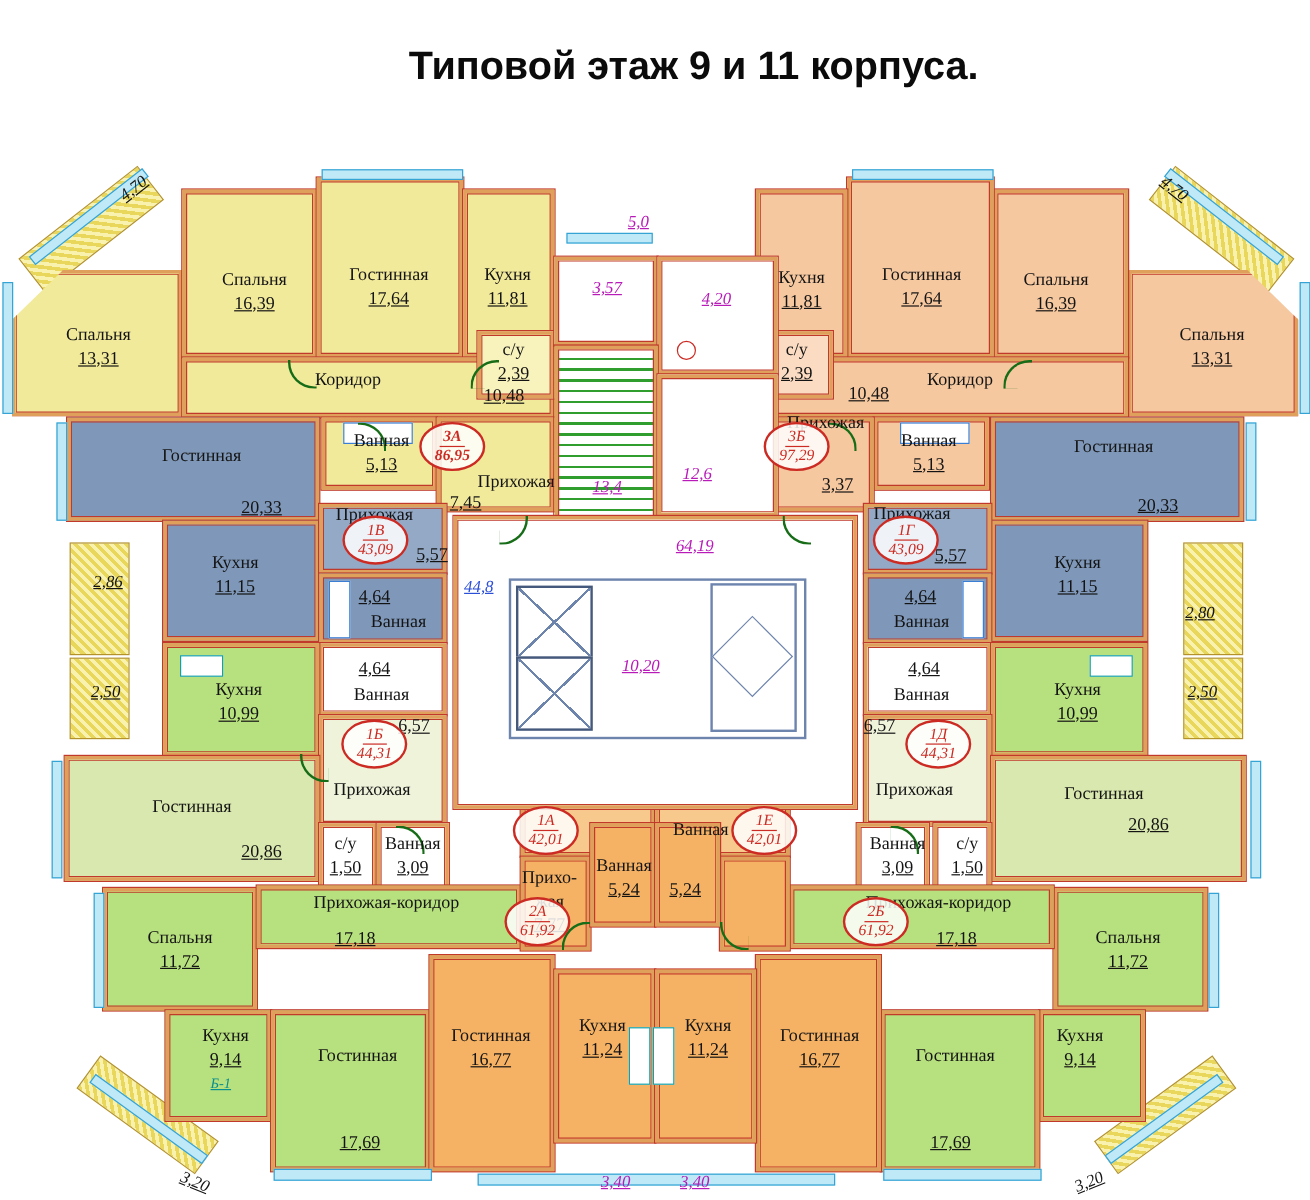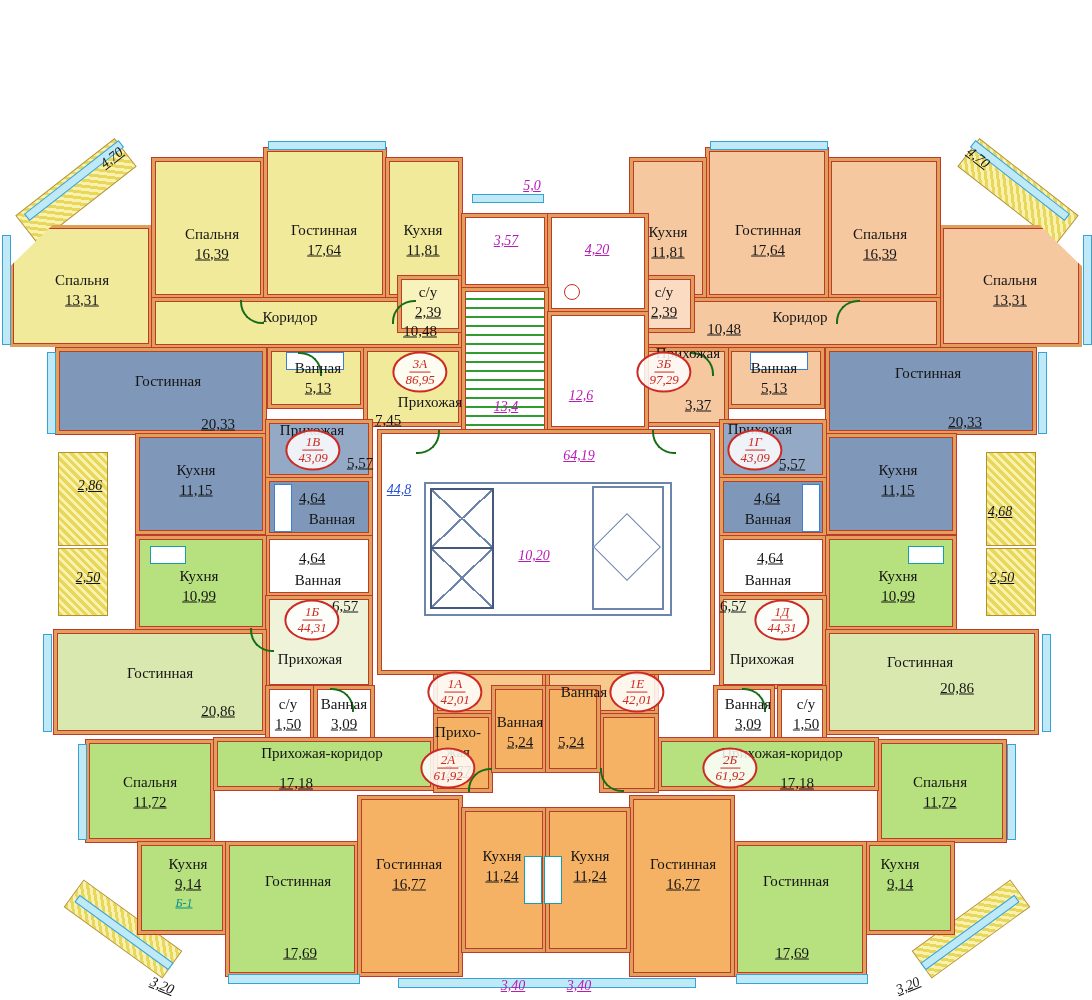--- a/index.html
+++ b/index.html
@@ -335,21 +335,21 @@
   <span class="ra abs" style="left:792px;top:953px;">17,69</span>
   <span class="ra abs" style="left:724px;top:329px;">10,48</span>
   <span class="ra abs" style="left:698px;top:405px;">3,37</span>
   <span class="ra abs" style="left:965px;top:422px;">20,33</span>
   <span class="ra abs" style="left:792px;top:464px;">5,57</span>
   <span class="ra abs" style="left:767px;top:498px;">4,64</span>
   <span class="ra abs" style="left:770px;top:558px;">4,64</span>
   <span class="ra abs" style="left:733px;top:606px;">6,57</span>
   <span class="ra abs" style="left:957px;top:688px;">20,86</span>
 
-  <div class="badge" style="left:420px;top:372px;">
+  <div class="badge" style="left:377px;top:372px;font-weight:bold;">
       <span class="bid">3А</span>
       <span class="bar">86,95</span>
     </div>
   <div class="badge" style="left:664px;top:372px;">
       <span class="bid">3Б</span>
       <span class="bar">97,29</span>
     </div>
   <div class="badge" style="left:313px;top:450px;">
       <span class="bid">1В</span>
       <span class="bar">43,09</span>
@@ -380,30 +380,31 @@
     </div>
   <div class="badge" style="left:730px;top:768px;">
       <span class="bid">2Б</span>
       <span class="bar">61,92</span>
     </div>
 
   <span class="dim black" style="left:112px;top:158px;transform:translate(-50%,-50%) rotate(-38deg);">4,70</span>
   <span class="dim black" style="left:978px;top:158px;transform:translate(-50%,-50%) rotate(38deg);">4,70</span>
   <span class="dim black" style="left:90px;top:486px;">2,86</span>
   <span class="dim black" style="left:88px;top:578px;">2,50</span>
-  <span class="dim black" style="left:1000px;top:512px;">4,68</span>
+  <span class="dim black" style="left:1000px;top:512px;">2,80</span>
   <span class="dim black" style="left:1002px;top:578px;">2,50</span>
   <span class="dim black" style="left:162px;top:986px;transform:translate(-50%,-50%) rotate(22deg);">3,20</span>
   <span class="dim black" style="left:908px;top:986px;transform:translate(-50%,-50%) rotate(-22deg);">3,20</span>
   <span class="dim mag" style="left:532px;top:186px;">5,0</span>
   <span class="dim mag" style="left:506px;top:241px;">3,57</span>
   <span class="dim mag" style="left:597px;top:250px;">4,20</span>
   <span class="dim mag" style="left:506px;top:407px;">13,4</span>
   <span class="dim mag" style="left:581px;top:396px;">12,6</span>
   <span class="dim mag" style="left:579px;top:456px;">64,19</span>
   <span class="dim mag" style="left:534px;top:556px;">10,20</span>
   <span class="dim mag" style="left:513px;top:986px;">3,40</span>
   <span class="dim mag" style="left:579px;top:986px;">3,40</span>
   <span class="dim blue" style="left:399px;top:490px;">44,8</span>
   <span class="dim teal" style="left:184px;top:903px;">Б-1</span>
 
+  <div class="title">Типовой этаж 9 и 11 корпуса.</div>
 
 </div>
 
 </body></html>

